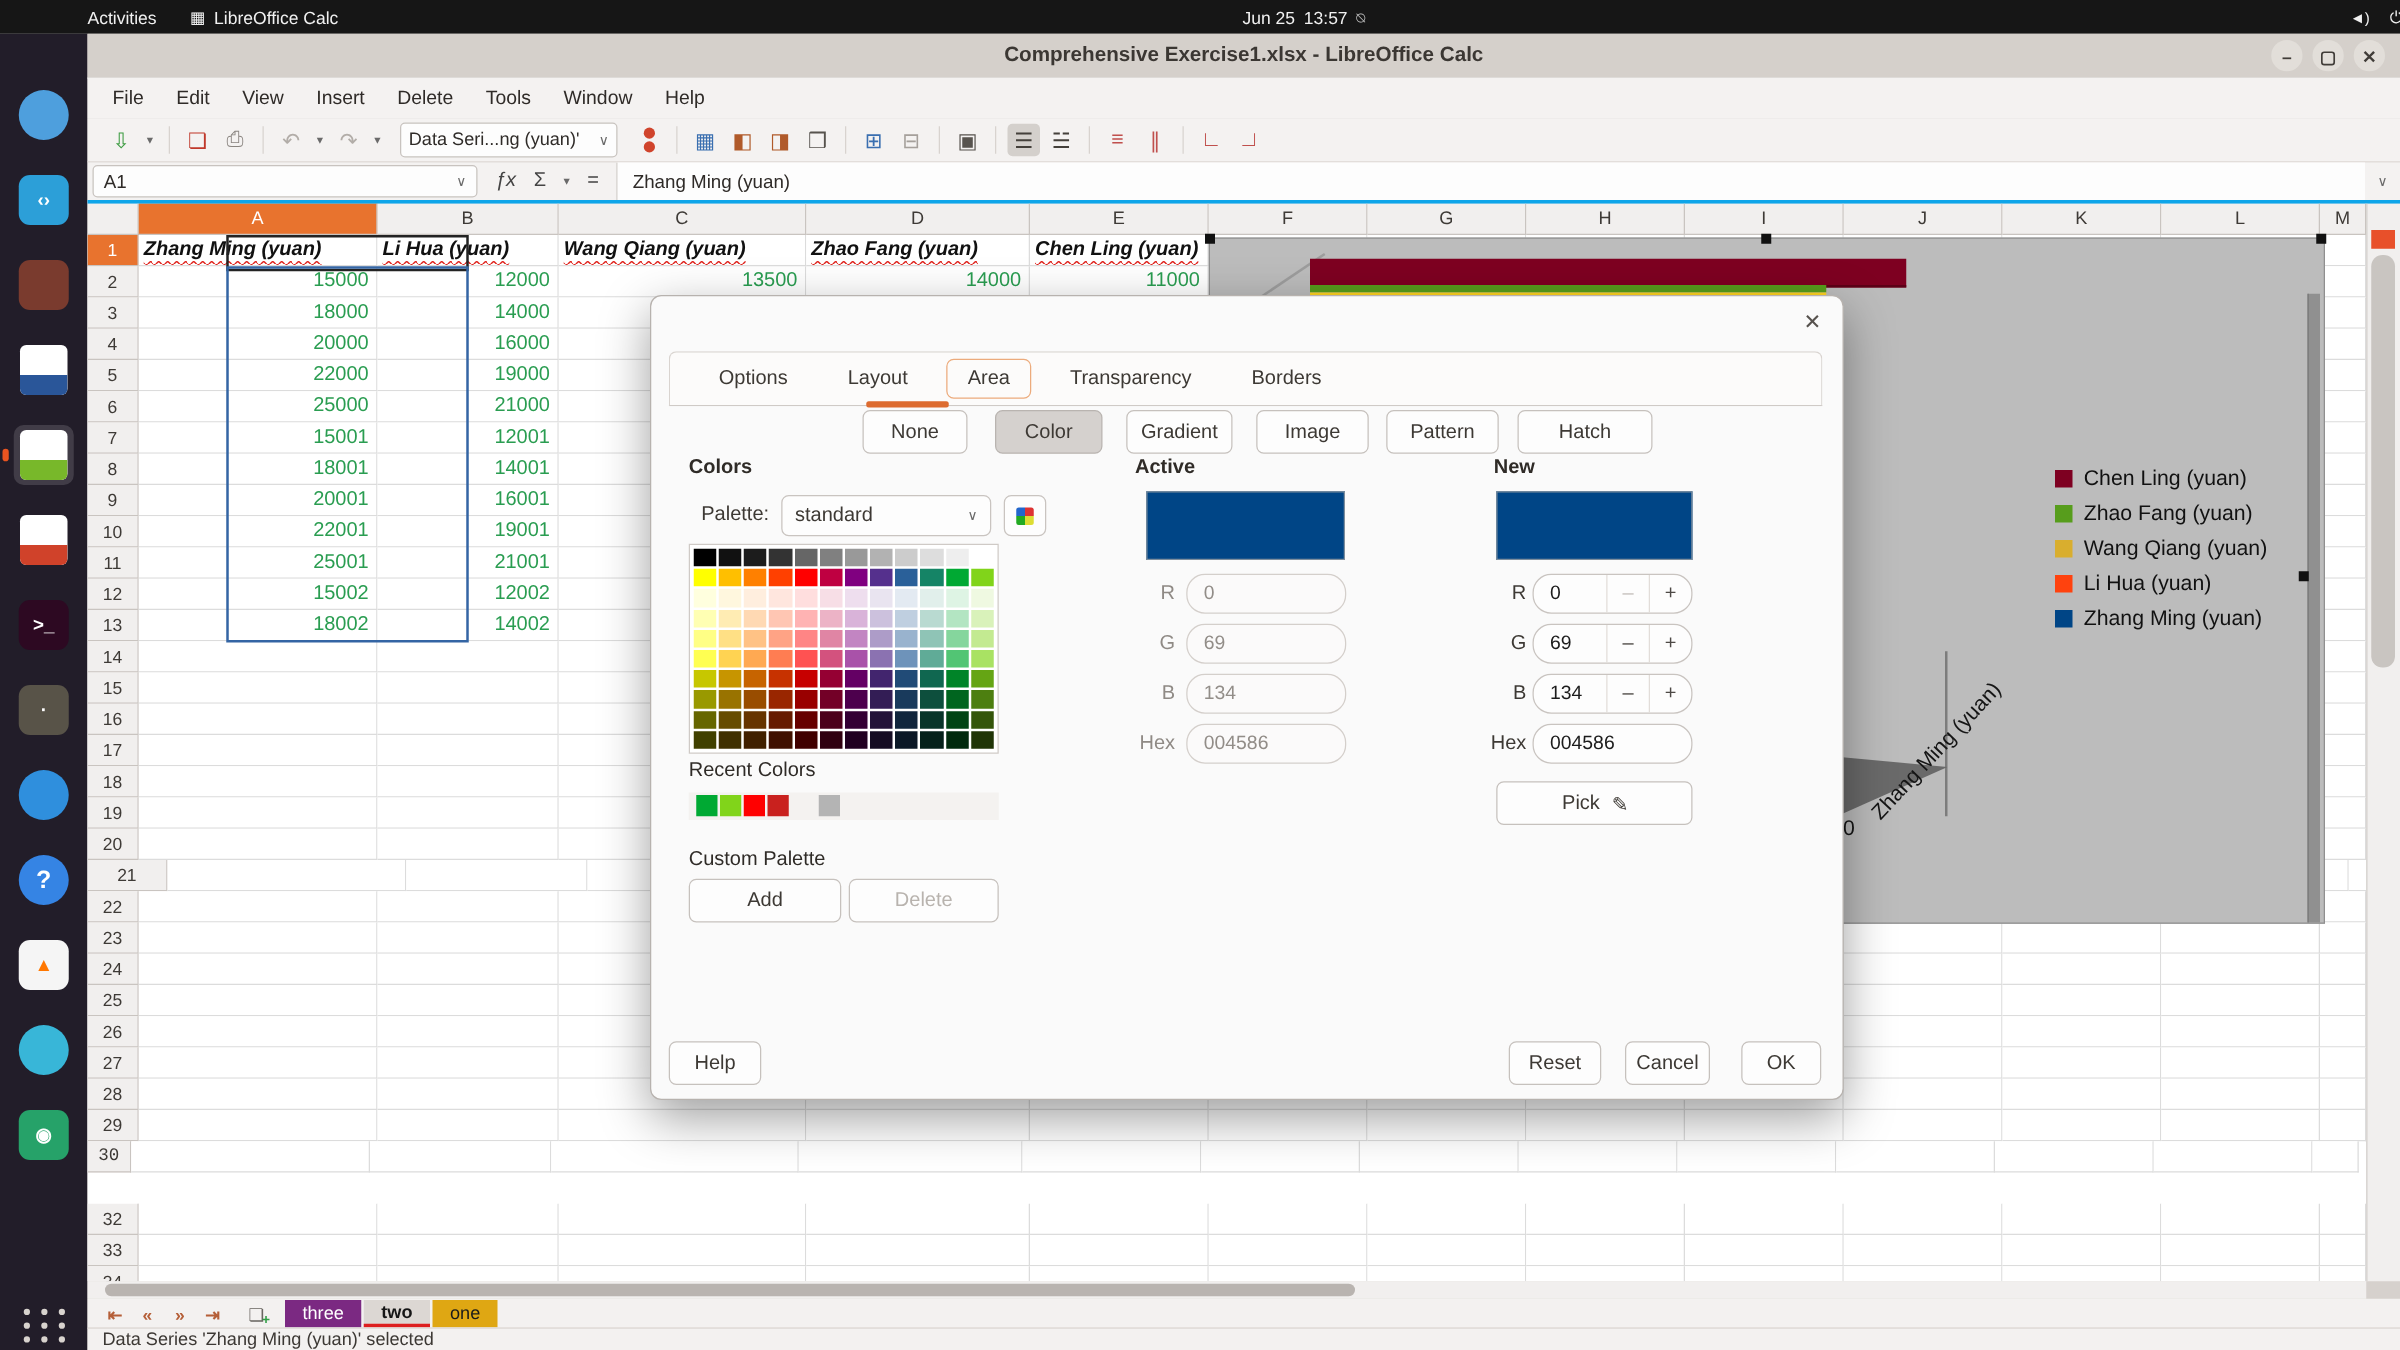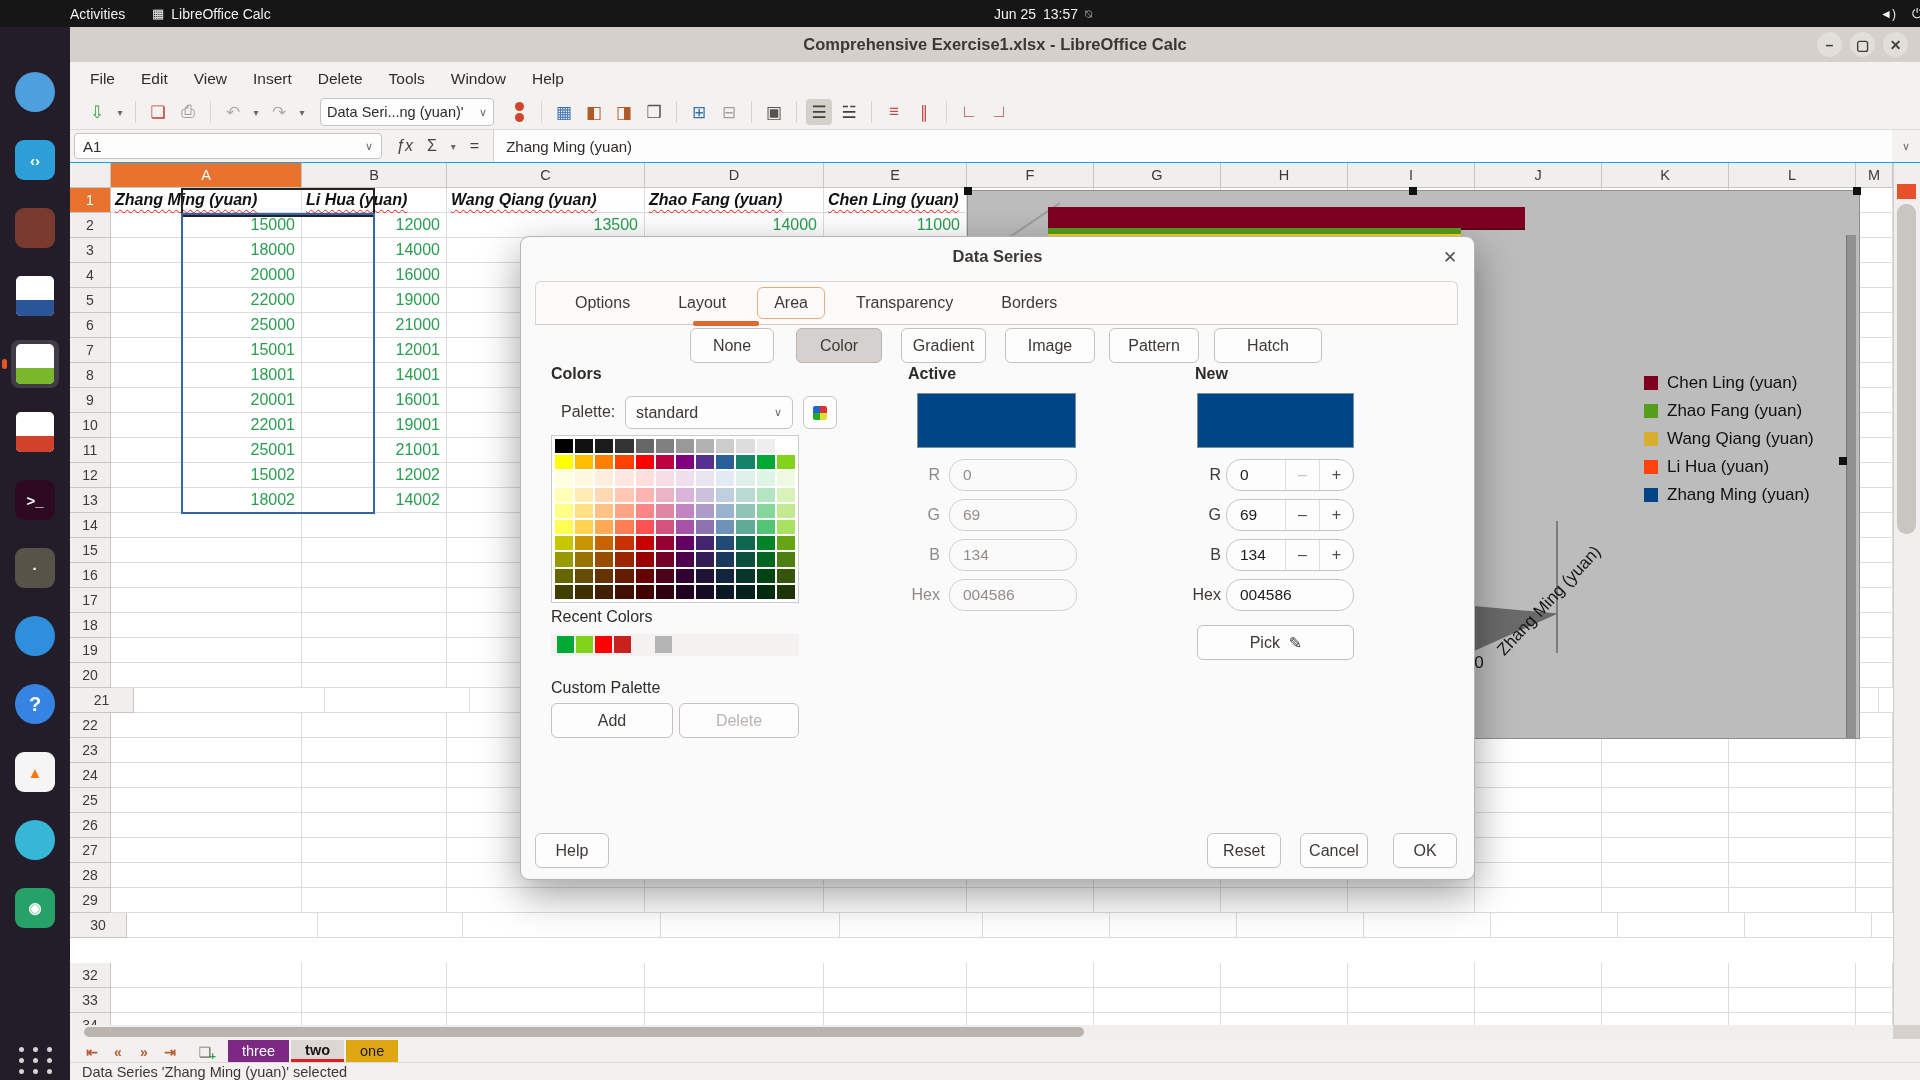--- a/index.html
+++ b/index.html
@@ -32,21 +32,21 @@
     display:flex;align-items:center;padding-left:14px;gap:4px;box-sizing:border-box;}
   .tb-ic{width:26px;height:26px;display:flex;align-items:center;justify-content:center;font-size:17px;border-radius:4px;}
   .tb-ic.pressed{background:#d4d0cc;}
   .tb-sep{width:1px;height:22px;background:#d8d3cf;margin:0 5px;}
   .tb-caret{width:12px;font-size:10px;color:#6a6a6a;display:flex;justify-content:center;}
   #sel-combo{width:160px;height:26px;background:#fdfdfd;border:1px solid #c8c3bf;border-radius:4px;
     display:flex;align-items:center;font-size:14.5px;color:#2f2b28;padding:0 6px;justify-content:space-between;margin:0 8px;}
   .dots8{display:flex;flex-direction:column;gap:2px;}
   .dots8 i{width:9px;height:9px;border-radius:50%;background:#d0442c;display:block;}
   
-  #formulabar{left:70px;top:130px;width:1850px;height:33px;background:#f4f2f1;border-bottom:1px solid #0ea5e9;
+  #formulabar{left:70px;top:130px;width:1850px;height:33px;background:#f4f2f1;border-bottom:3px solid #0ea5e9;
     display:flex;align-items:center;box-sizing:border-box;padding-left:4px;font-size:15px;color:#2f2b28;}
   #namebox{width:290px;height:24px;background:#fdfdfd;border:1px solid #c8c3bf;border-radius:4px;
     display:flex;align-items:center;justify-content:space-between;padding:0 8px;}
   #fxgroup{display:flex;align-items:center;gap:14px;margin:0 14px;font-size:16px;color:#444;}
   #formula-input{flex:1;height:100%;background:#fdfdfd;border-left:1px solid #d4cfcb;display:flex;align-items:center;padding-left:12px;}
   
   #colheaders{left:70px;top:163px;width:1823px;height:25px;display:flex;}
   .chd{height:25px;box-sizing:border-box;border-right:1px solid #c9c4c0;border-bottom:1px solid #c9c4c0;
     background:#f1efee;display:flex;align-items:center;justify-content:center;font-size:14.5px;color:#3e3a36;}
   .chd.sel{background:#e8732e;color:#fff;}
@@ -754,21 +754,21 @@
       <div class="cell" style="width: 127px;"></div>
       <div class="cell" style="width: 127px;"></div>
       <div class="cell" style="width: 127px;"></div>
       <div class="cell" style="width: 127px;"></div>
       <div class="cell" style="width: 127px;"></div>
       <div class="cell" style="width: 127px;"></div>
       <div class="cell" style="width: 127px;"></div>
       <div class="cell" style="width: 37px;"></div>
     </div>
     <div class="grow" style="top: 725px;">
-      <div class="rhd" style="width: 57px;">30</div>
+      <div class="rhd" style="width: 35px; font-family: Liberation Mono, monospace;">30</div>
       <div class="cell" style="width: 191px;"></div>
       <div class="cell" style="width: 145px;"></div>
       <div class="cell" style="width: 198px;"></div>
       <div class="cell" style="width: 179px;"></div>
       <div class="cell" style="width: 143px;"></div>
       <div class="cell" style="width: 127px;"></div>
       <div class="cell" style="width: 127px;"></div>
       <div class="cell" style="width: 127px;"></div>
       <div class="cell" style="width: 127px;"></div>
       <div class="cell" style="width: 127px;"></div>
@@ -866,21 +866,20 @@
   <span class="handle" style="left:871px;top:266px;"></span>
 </div>
 
 <div id="vscroll" class="abs"></div>
 <div id="vs-mark" class="abs"></div>
 <div id="vs-thumb" class="abs"></div>
 <div id="hscroll" class="abs"></div>
 <div id="hs-thumb" class="abs"></div>
 
 <div id="dialog" class="abs">
-  <div id="dlg-title">Data Series</div>
   <div id="dlg-close">✕</div>
   <div id="tabstrip">
       <div class="dtab">Options</div>
       <div class="dtab">Layout</div>
       <div class="dtab active">Area</div>
       <div class="dtab">Transparency</div>
       <div class="dtab">Borders</div>
     </div>
   <div id="tab-underline"></div>
   <div id="filltype-row">

